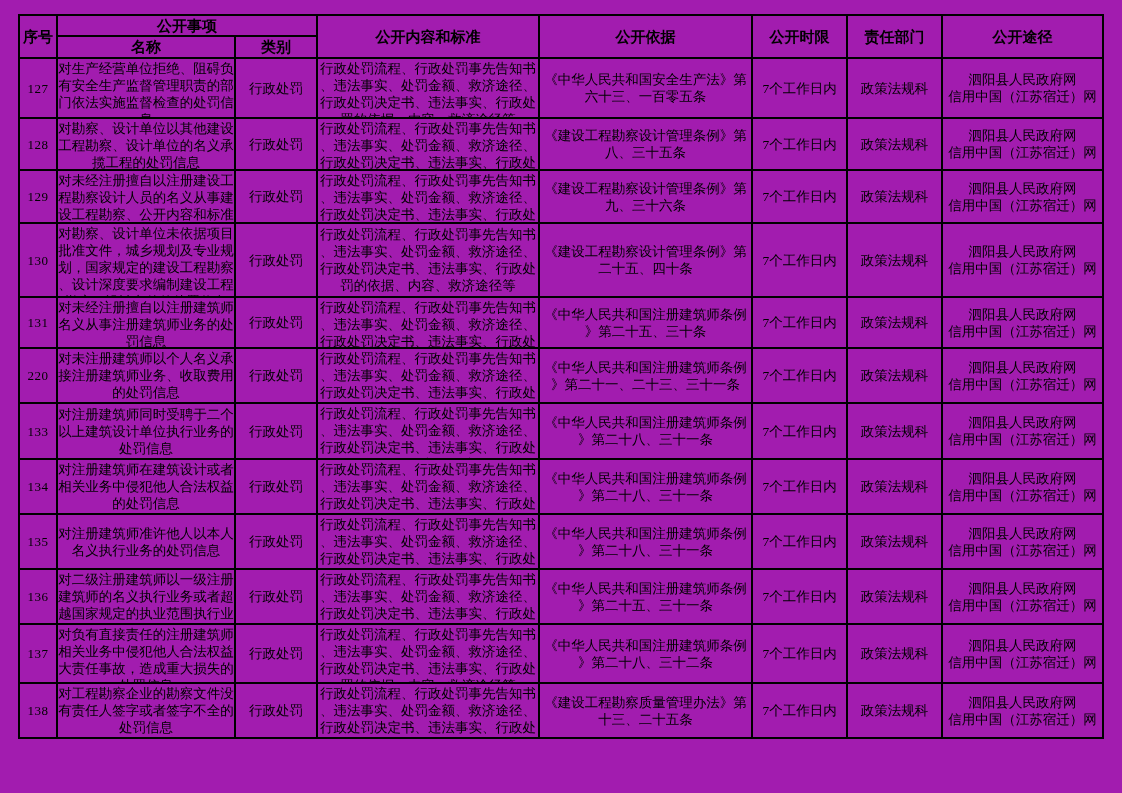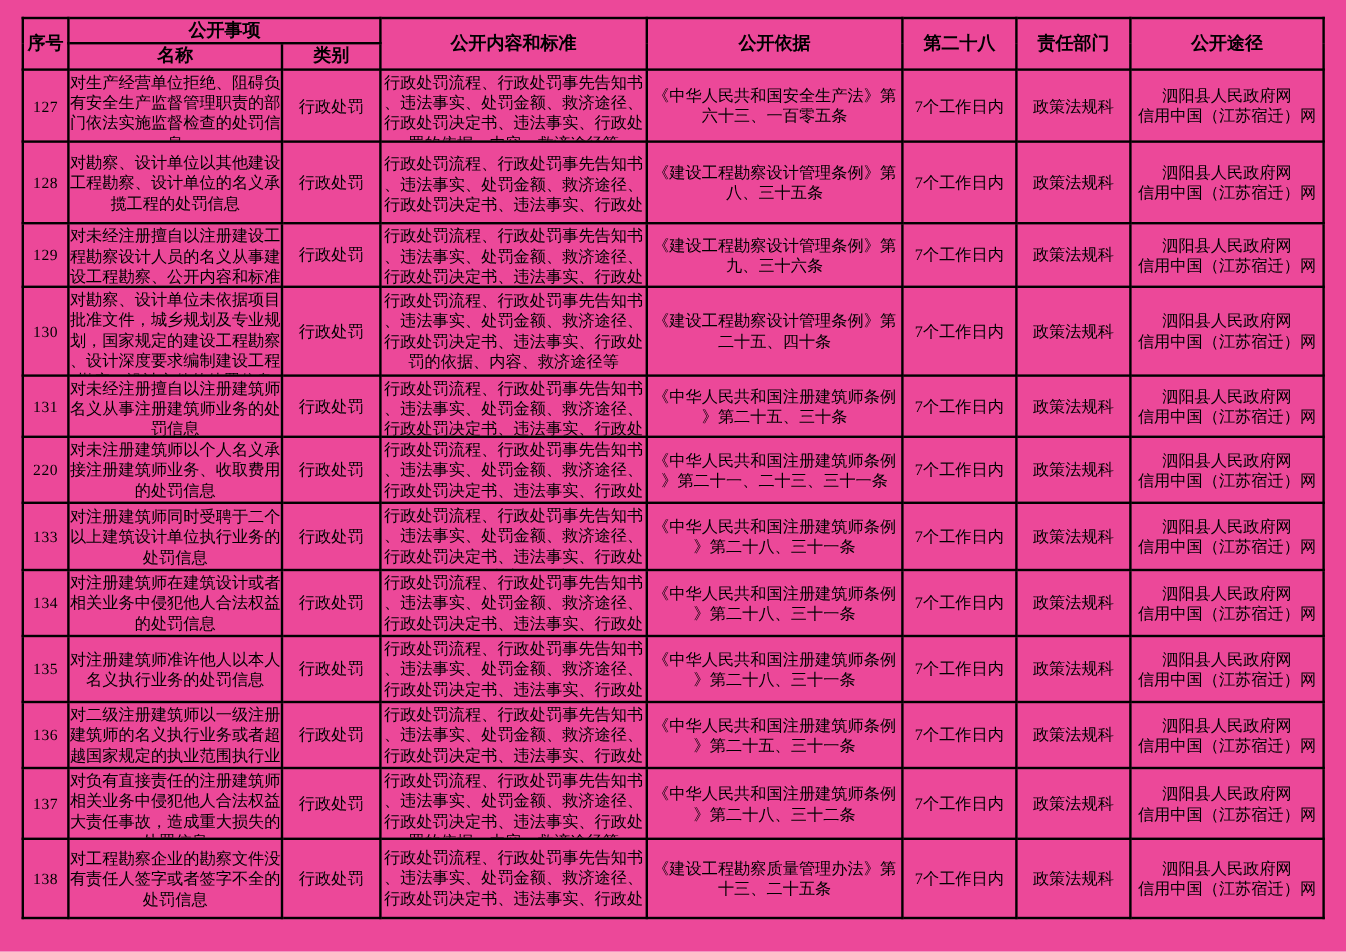--- a/index.html
+++ b/index.html
@@ -1,21 +1,21 @@
 <!DOCTYPE html>
 <html><head>
 <meta charset="utf-8">
 <style>
   html,body{margin:0;padding:0;}
   body{
     width:1122px;height:793px;background:#ffffff;color:#000000;
     font-family:"Liberation Serif","DejaVu Serif",serif;
     overflow:hidden;
   }
-  .sheet{position:relative;width:1122px;height:793px;background:#ec4899;overflow:hidden;font-family:Liberation Serif, serif;}
+  .sheet{position:relative;width:1122px;height:793px;background:#a21caf;overflow:hidden;font-family:Liberation Serif, serif;}
   table.disclosure{
     border-collapse:collapse;table-layout:fixed;
     position:absolute;left:18px;top:14px;
   }
   th,td{border:2px solid #000;padding:0;vertical-align:middle;overflow:hidden;}
   th{font-weight:bold;font-size:15px;text-align:center;line-height:18px;white-space:pre-line;}
   .cf{display:flex;width:100%;overflow:hidden;}
   .ct{
     margin:auto;text-align:center;white-space:pre-line;
     font-size:13.5px;line-height:17px;
@@ -36,21 +36,21 @@
       <col style="width:95px">
       <col style="width:95px">
       <col style="width:161px">
     </colgroup>
     <thead>
       <tr style="height:21px">
         <th rowspan="2" style="border-color: rgb(0, 0, 0);">序号</th>
         <th colspan="2" style="border-color: rgb(0, 0, 0);">公开事项</th>
         <th rowspan="2" style="border-color: rgb(0, 0, 0); margin-left: 22px;">公开内容和标准</th>
         <th rowspan="2" style="border-color: rgb(0, 0, 0);">公开依据</th>
-        <th rowspan="2" style="border-color: rgb(0, 0, 0);">第二十八</th>
+        <th rowspan="2" style="border-color: rgb(0, 0, 0);">公开时限</th>
         <th rowspan="2" style="border-color: rgb(0, 0, 0);">责任部门</th>
         <th rowspan="2" style="border-color: rgb(0, 0, 0);">公开途径</th>
       </tr>
       <tr style="height:22px">
         <th style="border-color: rgb(0, 0, 0);">名称</th>
         <th style="border-color: rgb(0, 0, 0);">类别</th>
       </tr>
     </thead>
     <tbody>
         <tr style="height: 60px;">
@@ -103,21 +103,21 @@
             </div>
           </td>
   </tr>
         <tr style="height: 52px;">
     <td class="num" style="border-color: rgb(0, 0, 0);">
             <div class="cf" style="height: 49px;">
               <div class="ct">128</div>
             </div>
           </td>
     <td style="border-color: rgb(0, 0, 0);">
-            <div class="cf" style="height: 66px;">
+            <div class="cf" style="height: 49px;">
               <div class="ct">对勘察、设计单位以其他建设
 工程勘察、设计单位的名义承
 揽工程的处罚信息</div>
             </div>
           </td>
     <td style="border-color: rgb(0, 0, 0);">
             <div class="cf" style="height: 49px;">
               <div class="ct">行政处罚</div>
             </div>
           </td>
@@ -617,21 +617,21 @@
           </td>
     <td style="border-color: rgb(0, 0, 0);">
             <div class="cf" style="height: 52px;">
               <div class="ct">行政处罚流程、行政处罚事先告知书
 、违法事实、处罚金额、救济途径、
 行政处罚决定书、违法事实、行政处
 罚的依据、内容、救济途径等</div>
             </div>
           </td>
     <td style="border-color: rgb(0, 0, 0);">
-            <div class="cf" style="height: 64px;">
+            <div class="cf" style="height: 52px;">
               <div class="ct">《建设工程勘察质量管理办法》第
 十三、二十五条</div>
             </div>
           </td>
     <td style="border-color: rgb(0, 0, 0);">
             <div class="cf" style="height: 52px;">
               <div class="ct">7个工作日内</div>
             </div>
           </td>
     <td style="border-color: rgb(0, 0, 0);">

